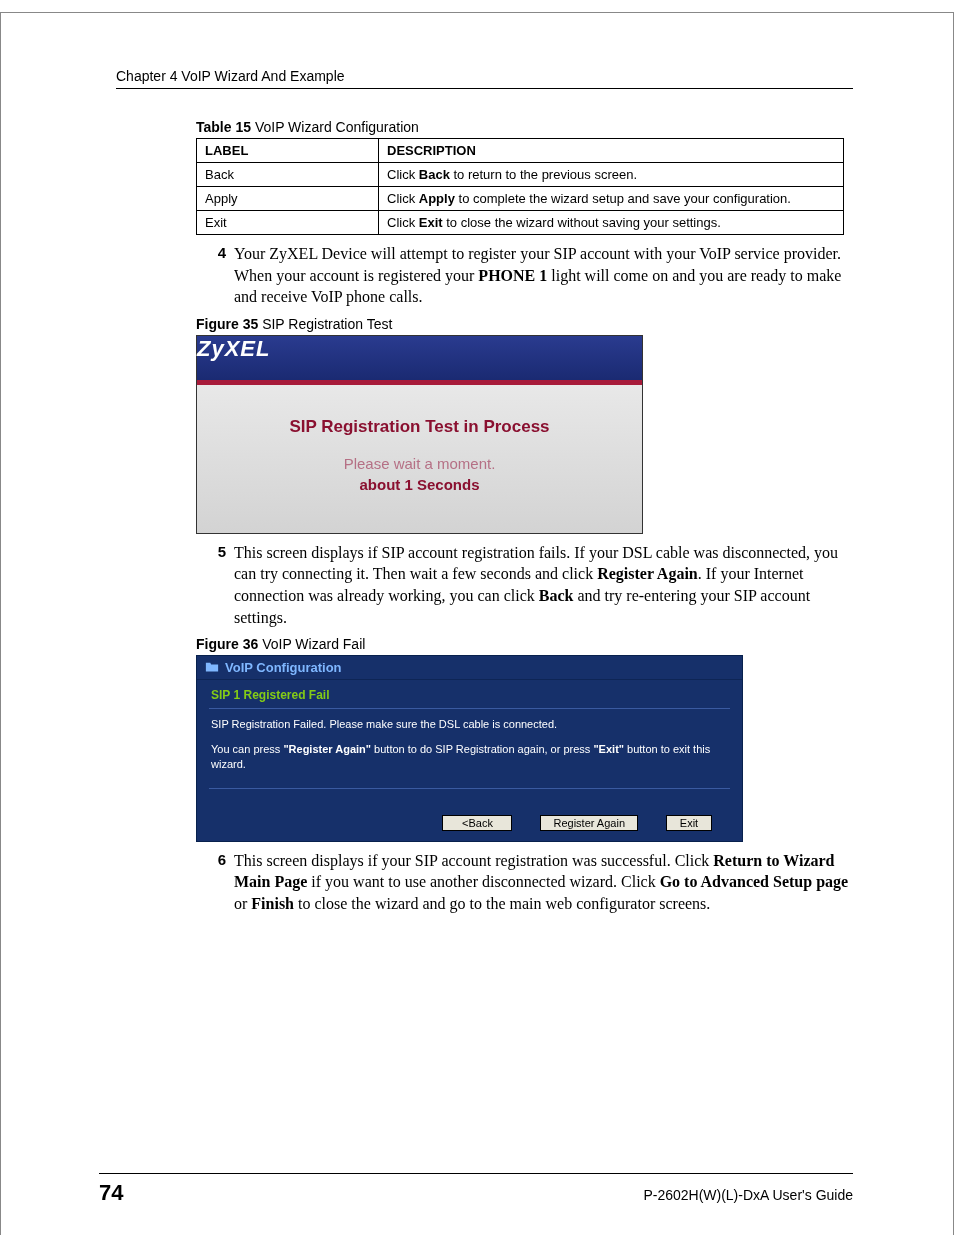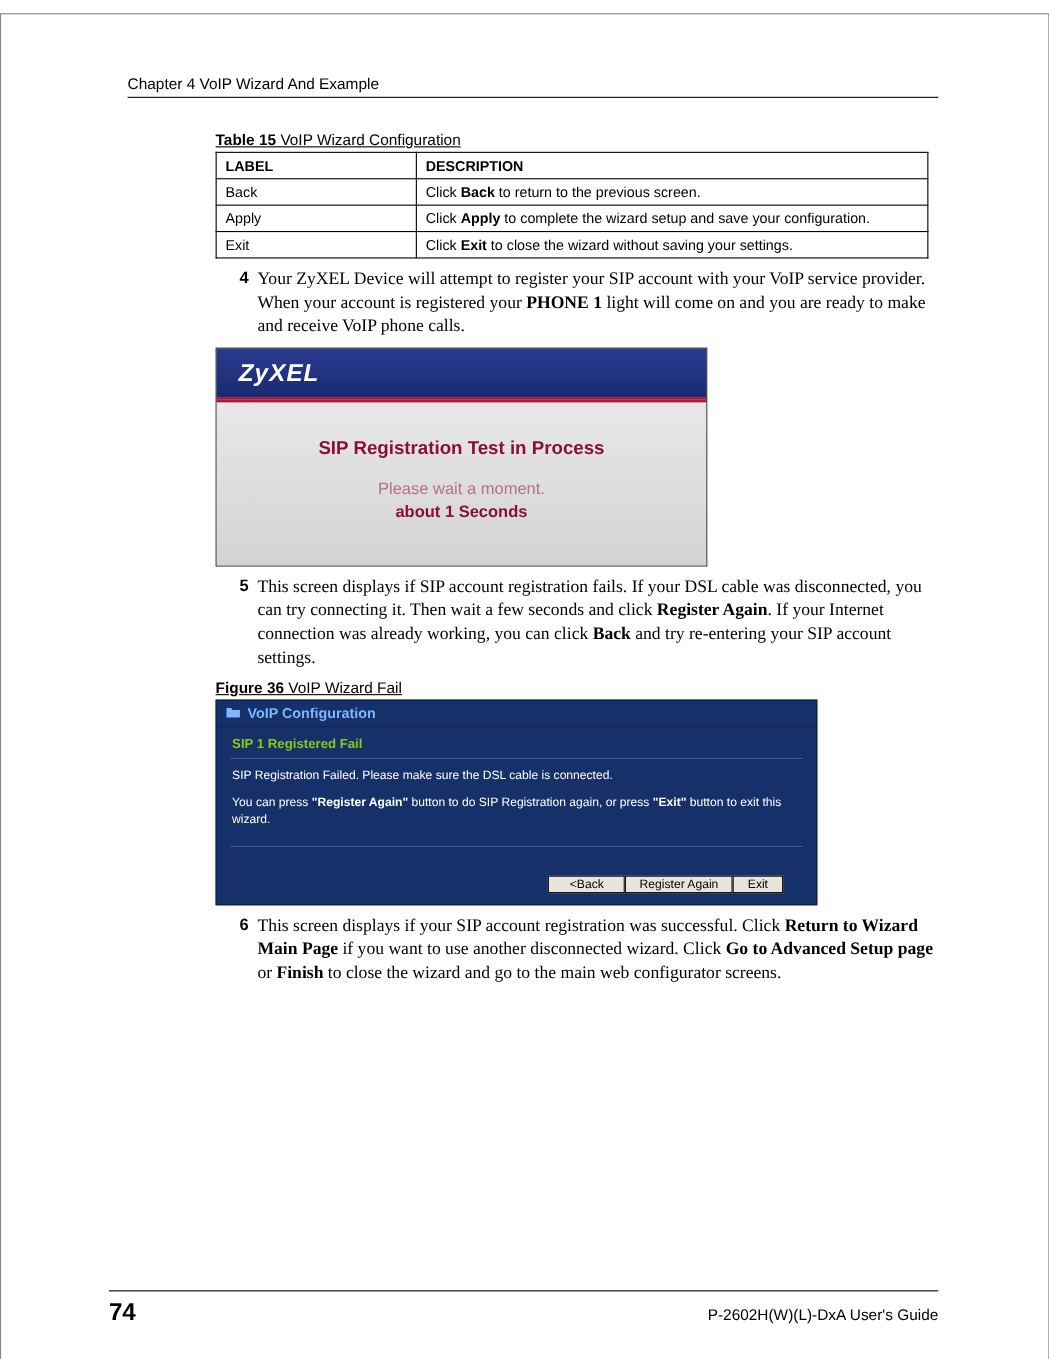--- a/index.html
+++ b/index.html
@@ -30,21 +30,20 @@
     border-top: 1.5px solid #000;
     margin: 0 0 30px 0;
   }
   .content-block {
     margin-left: 80px;
   }
   .caption {
     font-family: Arial, Helvetica, sans-serif;
     font-size: 14px;
     margin: 4px 0 3px 0;
-    text-decoration: underline;
   }
   .caption b { font-weight: bold; }
   table.voip-table {
     border-collapse: collapse;
     width: 648px;
     font-family: Arial, Helvetica, sans-serif;
     font-size: 13px;
     padding-left: 28px;
   }
   table.voip-table th, table.voip-table td {
@@ -85,22 +84,21 @@
   .fig35 {
     width: 445px;
     border: 1px solid #333;
     background: #dedede;
     font-family: Verdana, Arial, sans-serif;
   }
   .fig35 .top-bar {
     background: linear-gradient(#2a3b8f, #1a2a72);
     height: 44px;
     display: flex;
-    align-items: center;
-    padding-left: 20px;
+    align-items: flex-start;
     border-bottom: 2px solid #a71a3a;
   }
   .fig35 .brand {
     color: #fff;
     font-weight: bold;
     font-style: italic;
     font-size: 22px;
     letter-spacing: 1px;
     font-family: Arial, sans-serif;
   }
@@ -162,20 +160,21 @@
     margin: 0 12px 6px 12px;
   }
   .fig36 .msg {
     padding: 2px 14px 8px 14px;
     line-height: 1.35;
   }
   .fig36 .msg b { color:#fff; font-weight:bold; }
   .fig36 .btn-row {
     display:flex;
     justify-content:flex-end;
+    gap:28px;
     padding: 26px 18px 4px 0;
     border-top: 1px solid #3a5aa0;
     margin: 8px 12px 0 12px;
   }
   .fig36 .btn {
     background:#e8e6da;
     color:#000;
     border:1px solid #000;
     font-family: Verdana, Arial, sans-serif;
     font-size:11px;
@@ -247,20 +246,23 @@
 
     <ol class="num-list">
       <li>
         <span class="num">4</span>
         <span class="text">
           <span>Your ZyXEL Device will attempt to register your SIP account with your VoIP service provider. When your account is registered your </span><b>PHONE 1</b><span> light will come on and you are ready to make and receive VoIP phone calls.</span>
         </span>
       </li>
     </ol>
 
+    <div class="caption">
+      <b>Figure 35</b><span>   SIP Registration Test</span>
+    </div>
 
     <div class="fig35">
       <div class="top-bar">
         <span class="brand">ZyXEL</span>
       </div>
       <div class="red-stripe"></div>
       <div class="body">
         <div class="line1">SIP Registration Test in Process</div>
         <div class="line2">Please wait a moment.</div>
         <div class="line3">about 1 Seconds</div>

